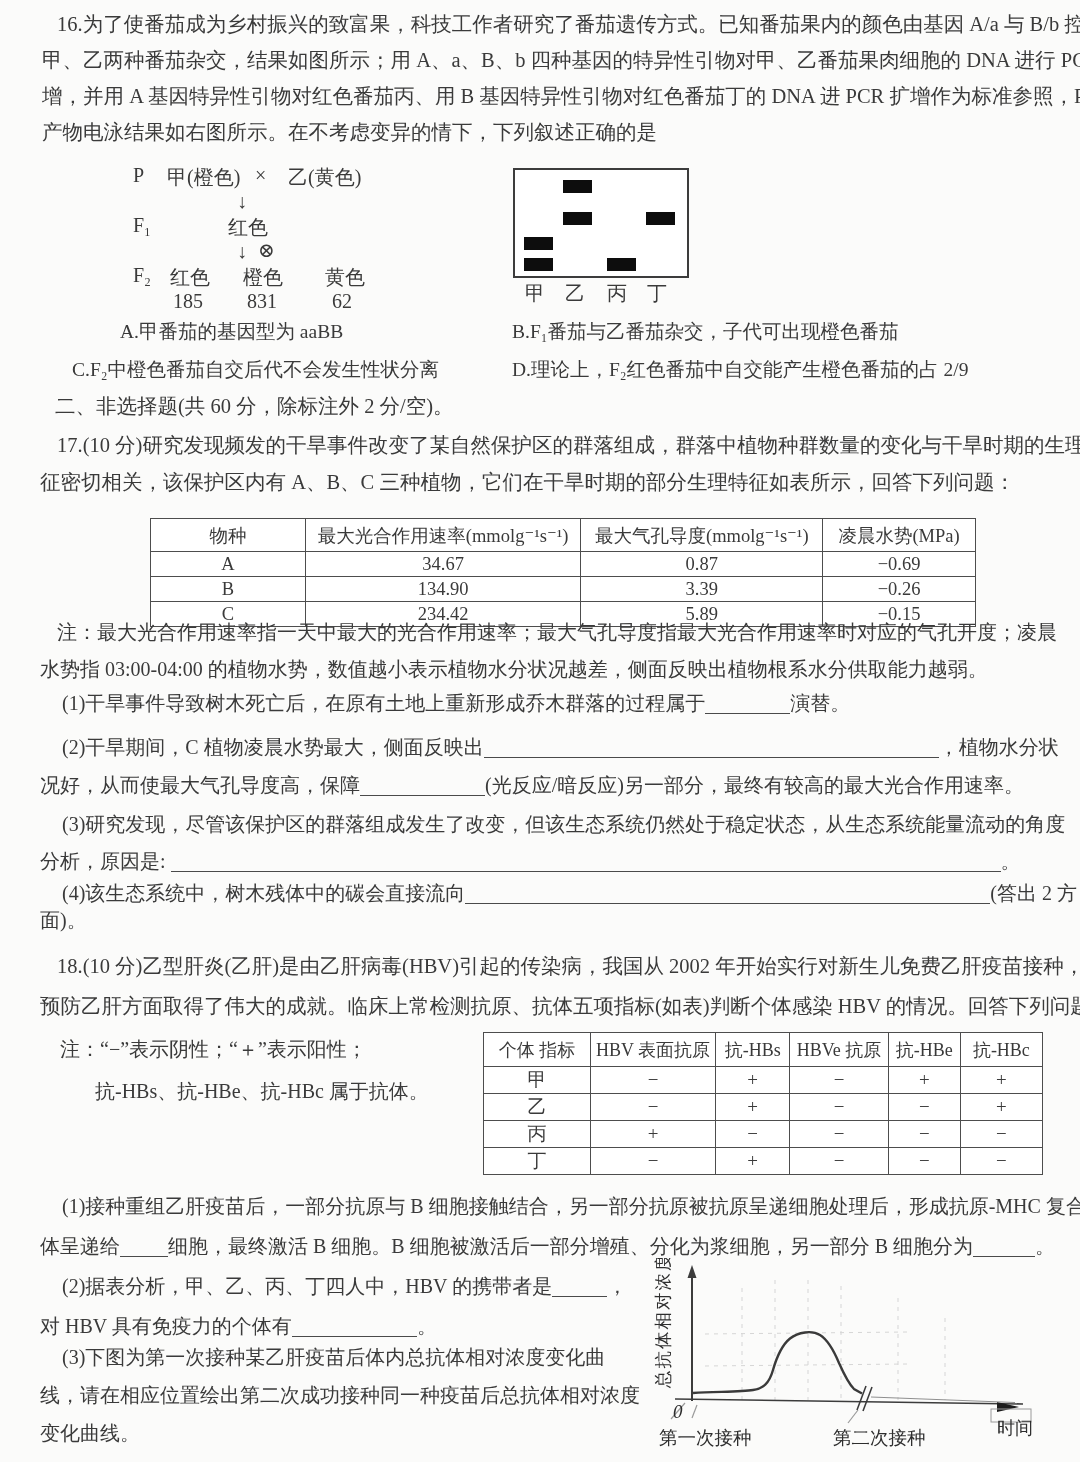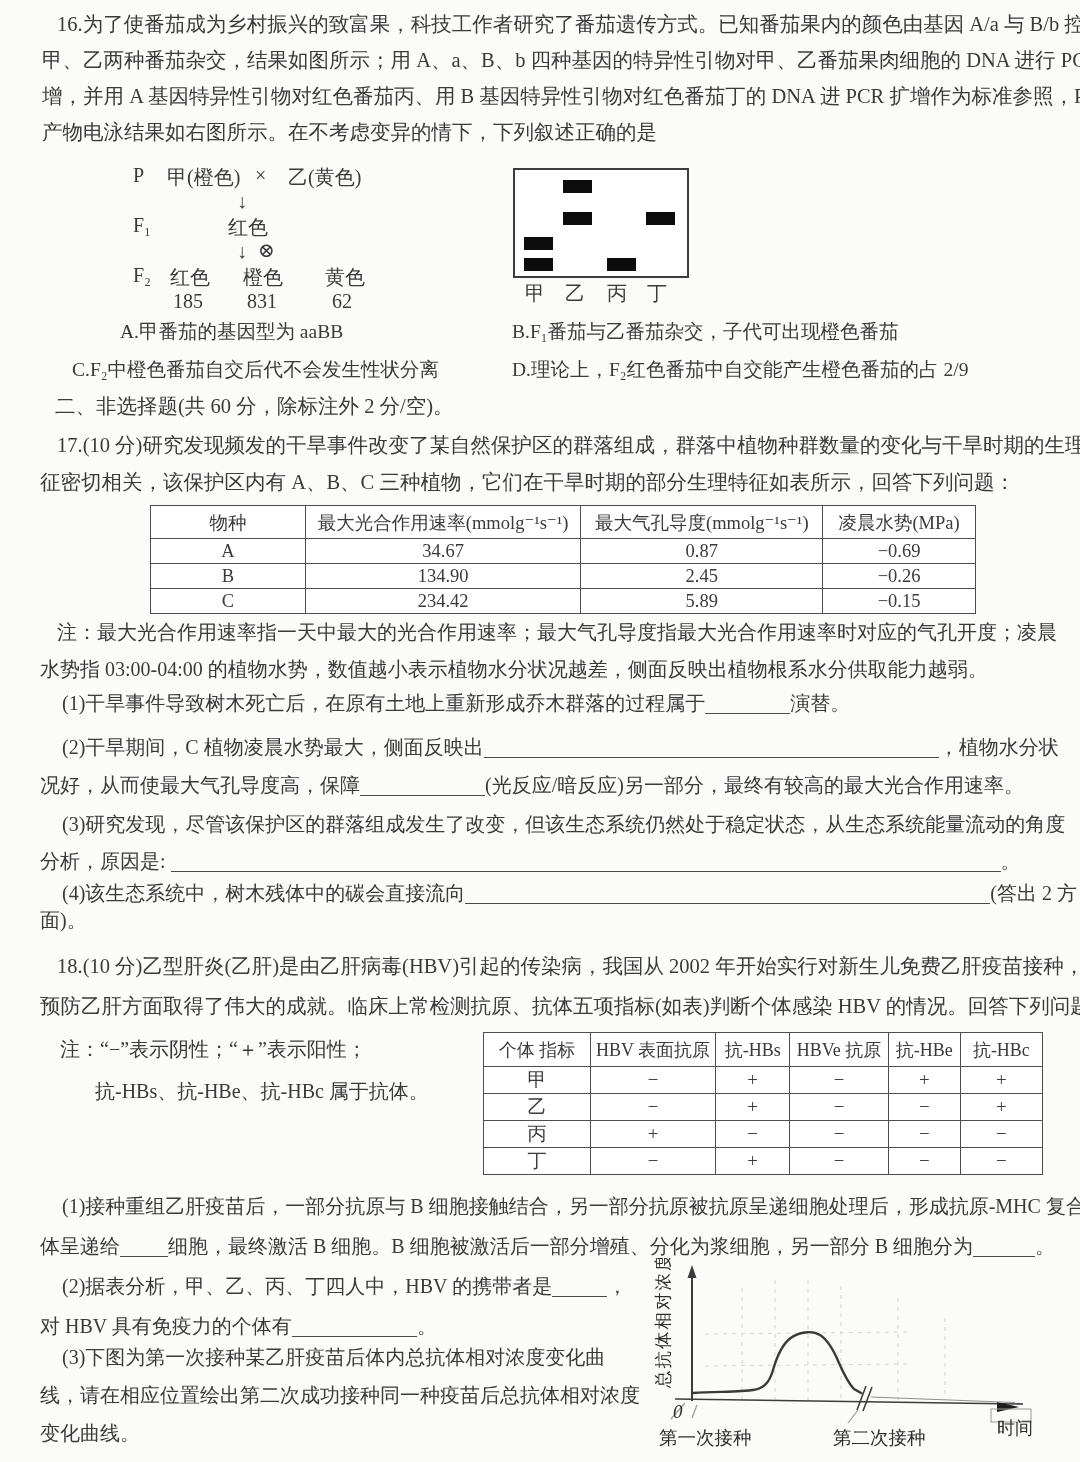--- a/index.html
+++ b/index.html
@@ -34,21 +34,21 @@
   .opt-b{left:512px;top:318px;}
   .opt-c{left:72px;top:356px;}
   .opt-d{left:512px;top:356px;}
   .section-h{left:55px;top:392px;font-size:20.5px;}
   
   .q17-stem{left:40px;top:427px;width:1012px;font-size:20.5px;line-height:37px;}
   .q17-stem .line:first-child{text-indent:17px;}
   table{border-collapse:collapse;background:#fff;}
   td,th{border:1.6px solid #4d4d4d;text-align:center;font-weight:normal;padding:0 4px;}
   .t17{left:150px;top:505px;}
-  .t17 table{width:826px;font-size:18.5px;}
+  .t17 table{width:826px;font-size:18.5px;margin-top:13px;}
   .t17 th{height:32px;}
   .t17 td{height:24px;}
   .note17{left:40px;top:614px;width:1012px;font-size:20px;line-height:37px;}
   .note17 .line:first-child{text-indent:17px;}
   .q17-i1{left:40px;top:690px;font-size:20px;text-indent:22px;}
   .q17-i2{left:40px;top:728px;width:1012px;font-size:20px;line-height:38px;}
   .q17-i2 .line:first-child{text-indent:22px;}
   .q17-i3{left:40px;top:806px;width:1012px;font-size:20px;line-height:37px;}
   .q17-i3 .line:first-child{text-indent:22px;}
   .q17-i4{left:40px;top:880px;font-size:20px;text-indent:22px;}
@@ -146,21 +146,21 @@
       </tr>
       <tr>
         <td>A</td>
         <td>34.67</td>
         <td>0.87</td>
         <td>−0.69</td>
       </tr>
       <tr>
         <td>B</td>
         <td>134.90</td>
-        <td>2.45</td>
+        <td>3.39</td>
         <td>−0.26</td>
       </tr>
       <tr>
         <td>C</td>
         <td>234.42</td>
         <td>5.89</td>
         <td>−0.15</td>
       </tr>
     </tbody>
       </table>

